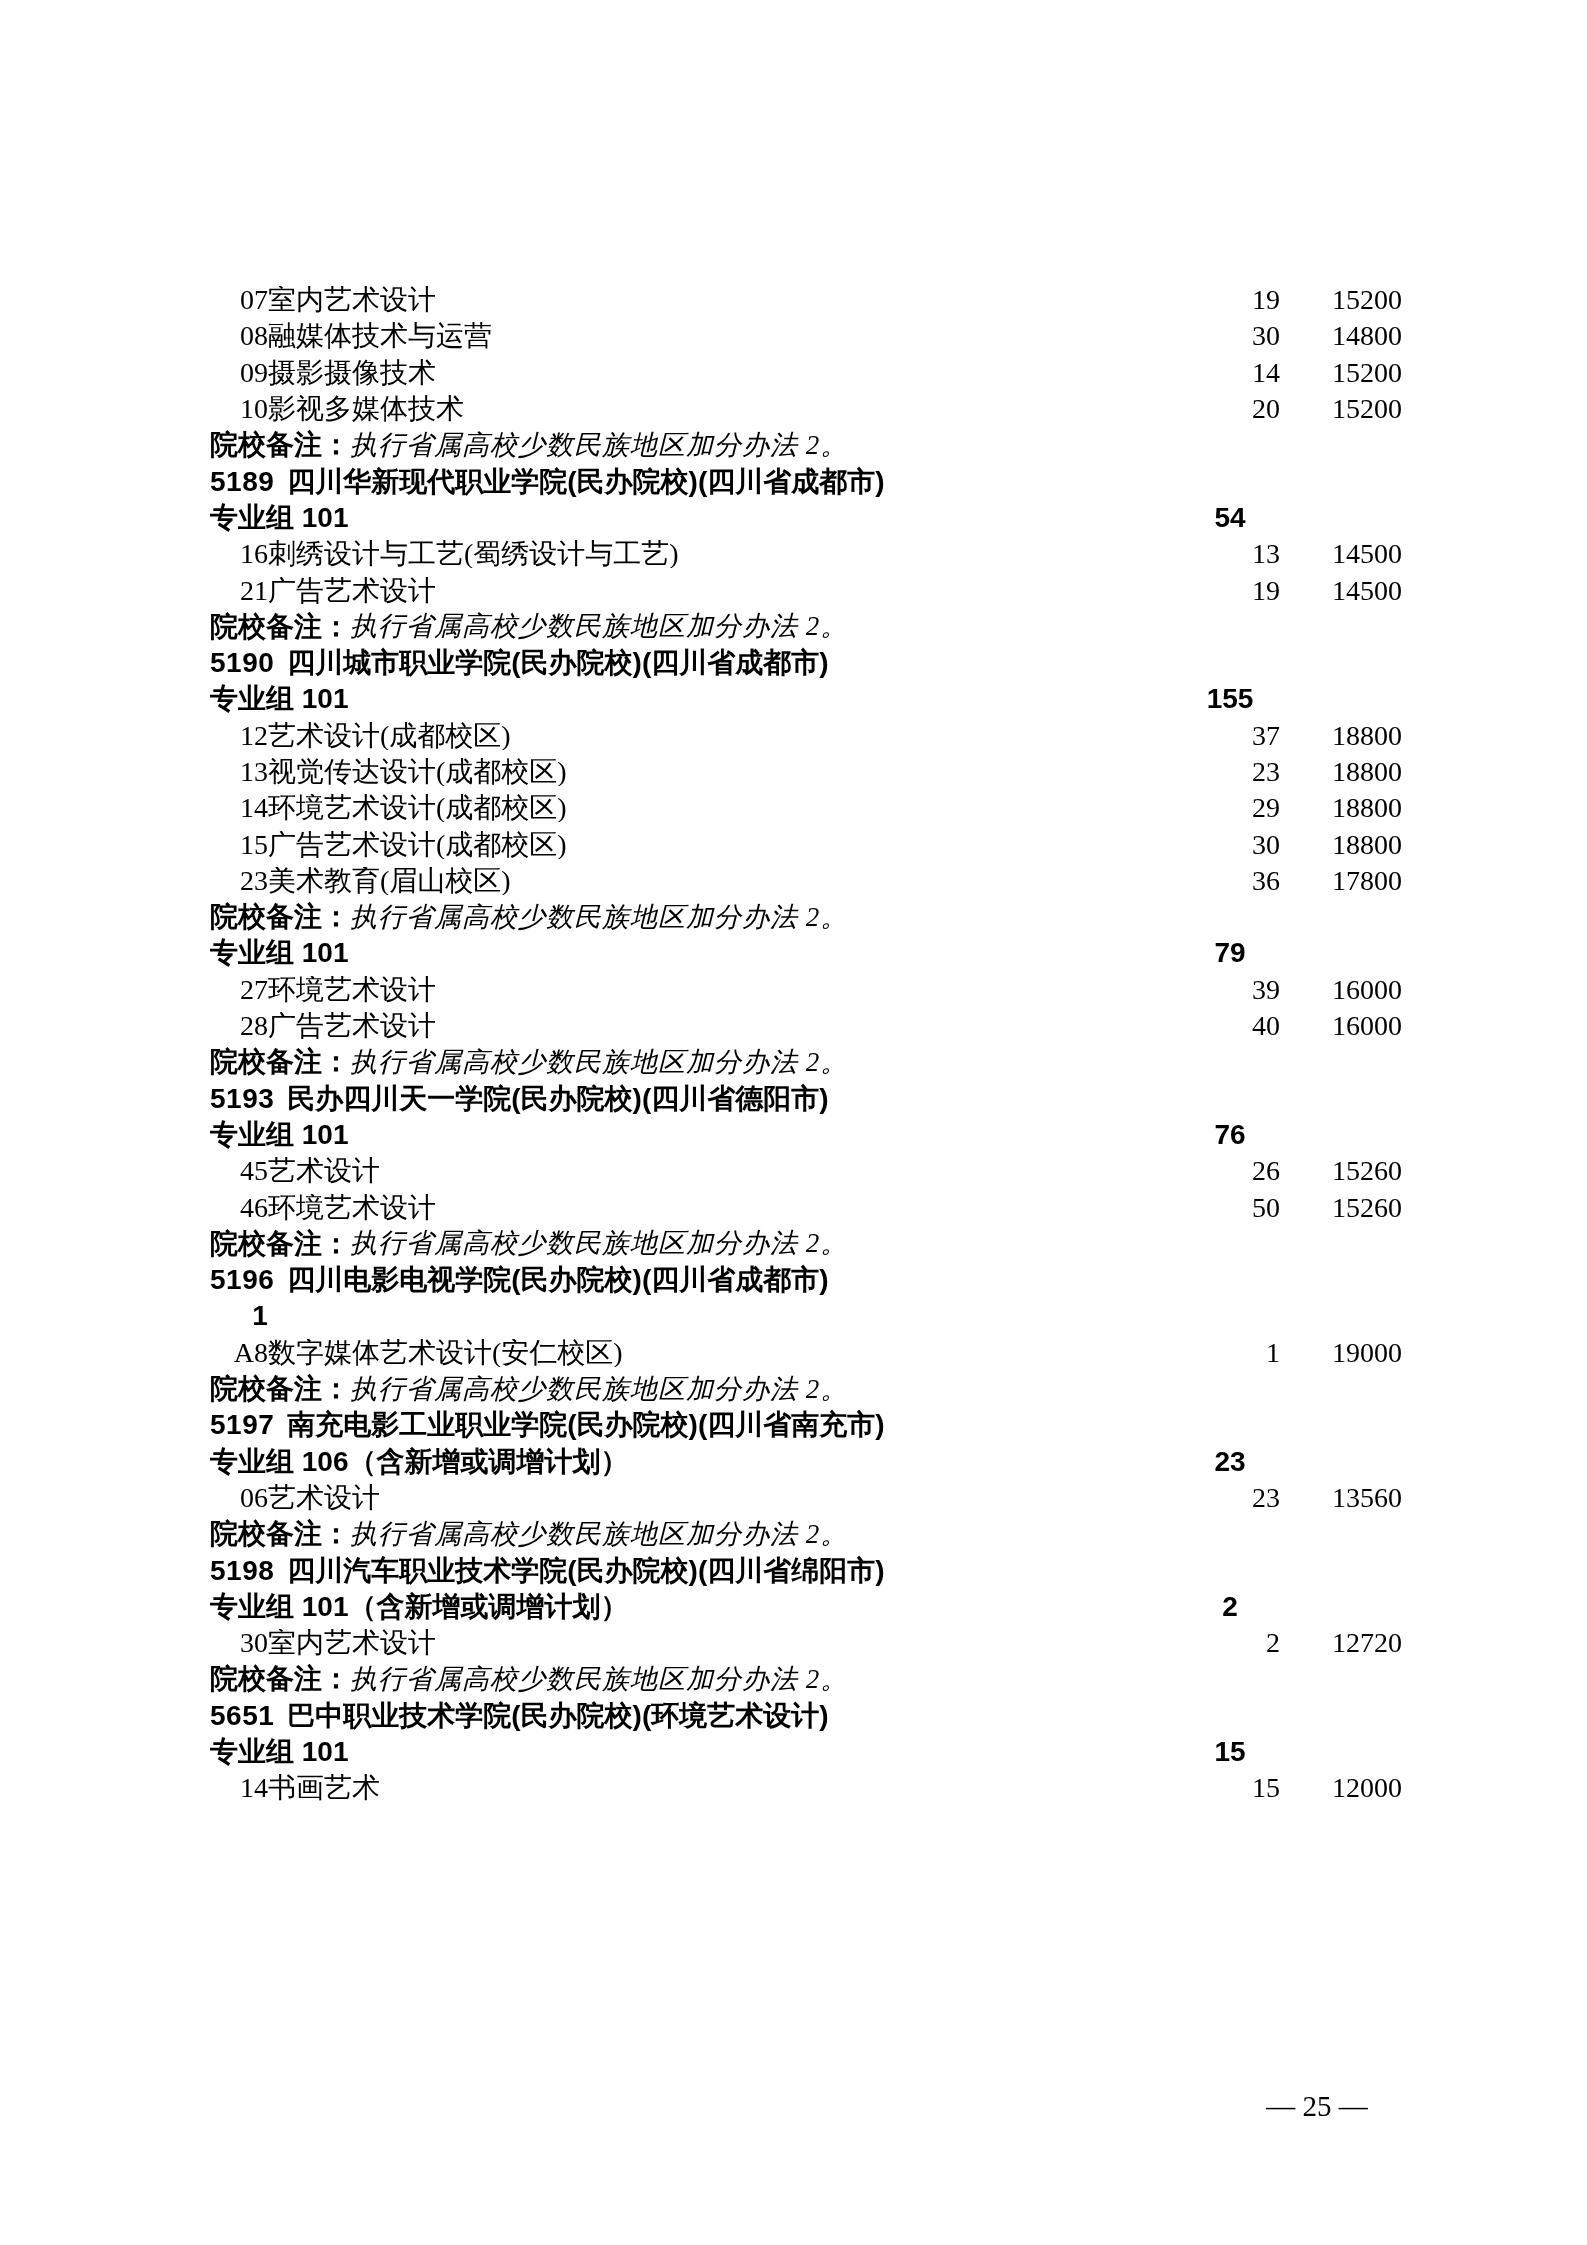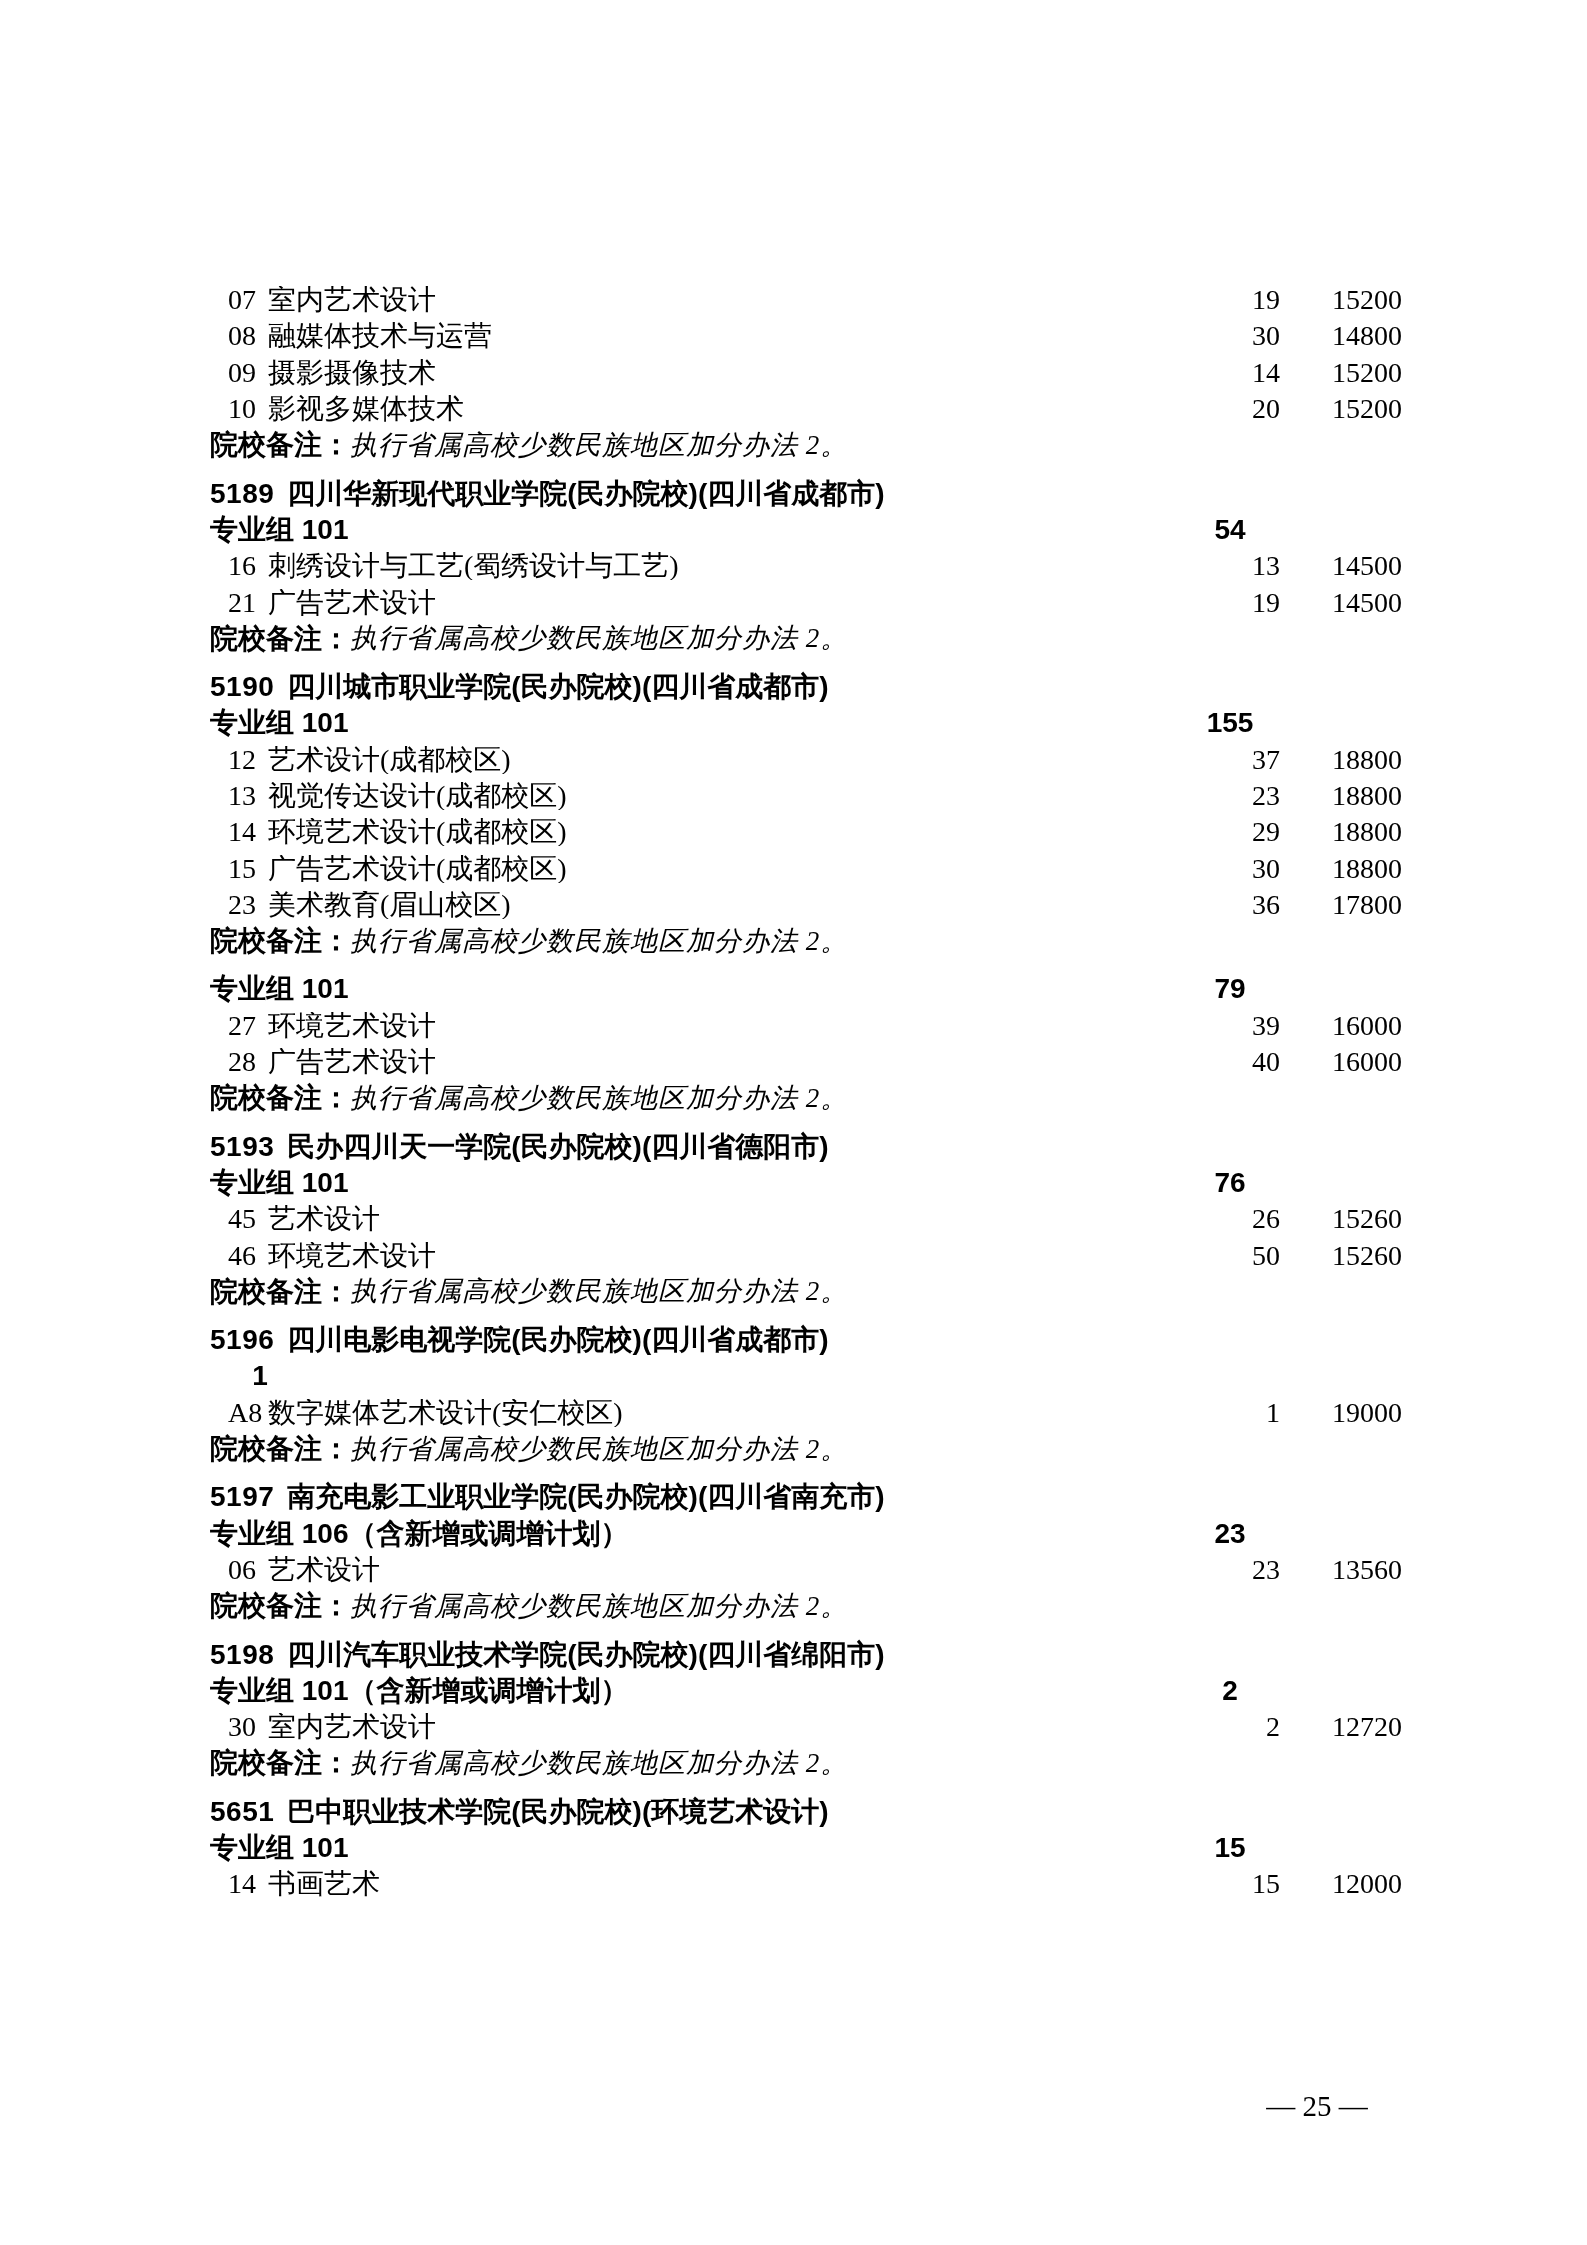--- a/index.html
+++ b/index.html
@@ -18,42 +18,42 @@
     width:1192px;
   }
   .line {
     display:flex;
     align-items:center;
     height:36.3px;
     font-size:28px;
     white-space:nowrap;
     line-height:1;
   }
-  .section { margin-top:12px; }
+  .section { margin-top:0; }
 
   
   .header {
     font-family:"Liberation Sans","DejaVu Sans",sans-serif;
     font-weight:700;
     font-size:28px;
   }
   .header .h-code { margin-right:13px; letter-spacing:0.5px; }
 
   
   .group {
     font-family:"Liberation Sans","DejaVu Sans",sans-serif;
     font-weight:700;
     font-size:28px;
   }
   .group .g-label { flex:1 1 auto; }
   .group .count { margin-right:122px;text-align:center; }
 
   
   .detail { padding-left:18px; font-size:28px; }
-  .detail .code { flex:0 0 40px; }
+  .detail .code { flex:0 0 40px;text-align:right; }
   .detail .name { flex:1 1 auto; overflow:hidden; }
 
   .num { flex:0 0 auto; text-align:right; }
   .count { width:100px; }
   .fee { width:122px; }
 
   
   .noteline { font-size:28px; }
   .note-label {
     font-family:Liberation Sans, sans-serif;

